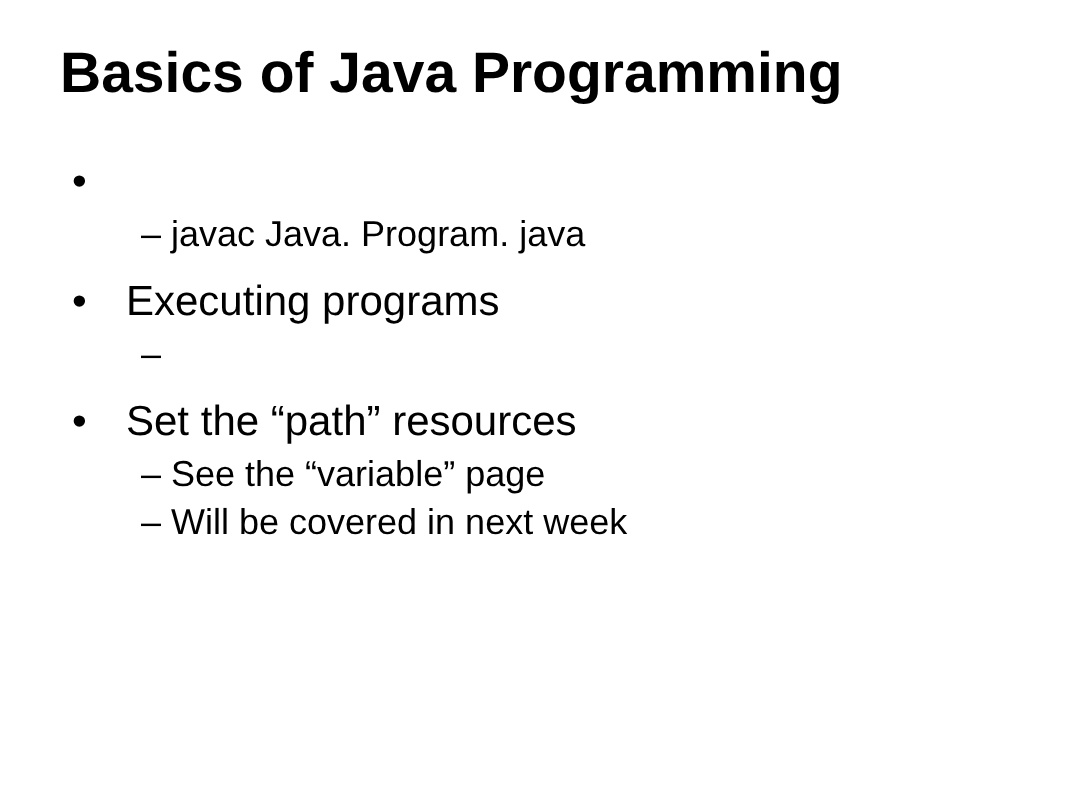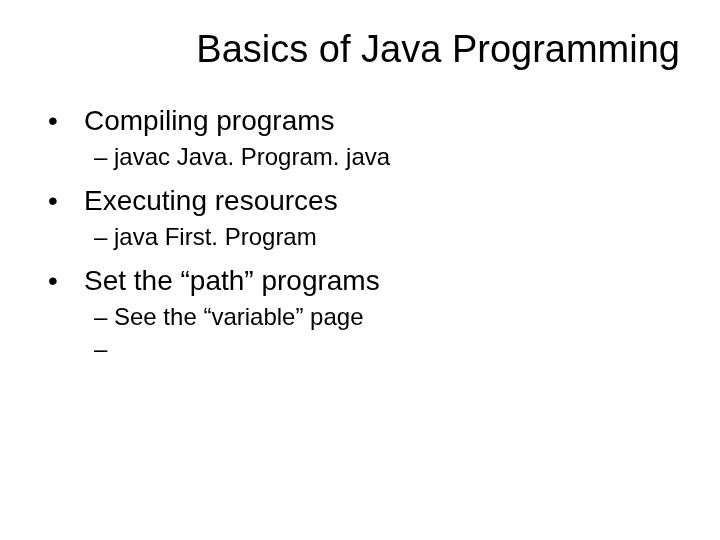--- a/index.html
+++ b/index.html
@@ -10,22 +10,22 @@
     body {
       width: 720px;
       height: 540px;
       background: #ffffff;
       font-family: Arial, Helvetica, sans-serif;
       color: #000000;
       padding: 24px 40px;
     }
     .title {
       font-size: 38px;
-      font-weight: normal;
-      text-align: right;
+      font-weight: bold;
+      text-align: left;
       margin-bottom: 34px;
       margin-top: 4px;
     }
     .content {
       padding-left: 8px;
     }
     .level1 {
       font-size: 28px;
       margin-bottom: 6px;
       margin-top: 6px;
@@ -55,46 +55,45 @@
 </head>
 <body>
 
 <h1 class="title">Basics of Java Programming</h1>
 
 <div class="content">
 
   <div class="group">
     <div class="level1">
       <span class="bullet">•</span>
-      <span>Compiling programs</span>
     </div>
     <div class="level2">
       <span class="dash">–</span>
       <span>javac Java. Program. java</span>
     </div>
   </div>
 
   <div class="group">
     <div class="level1">
       <span class="bullet">•</span>
-      <span>Executing resources</span>
+      <span>Executing programs</span>
     </div>
     <div class="level2">
       <span class="dash">–</span>
-      <span>java First. Program</span>
     </div>
   </div>
 
   <div class="group">
     <div class="level1">
       <span class="bullet">•</span>
-      <span>Set the “path” programs</span>
+      <span>Set the “path” resources</span>
     </div>
     <div class="level2">
       <span class="dash">–</span>
       <span>See the “variable” page</span>
     </div>
     <div class="level2">
       <span class="dash">–</span>
+      <span>Will be covered in next week</span>
     </div>
   </div>
 
 </div>
 
 </body></html>

